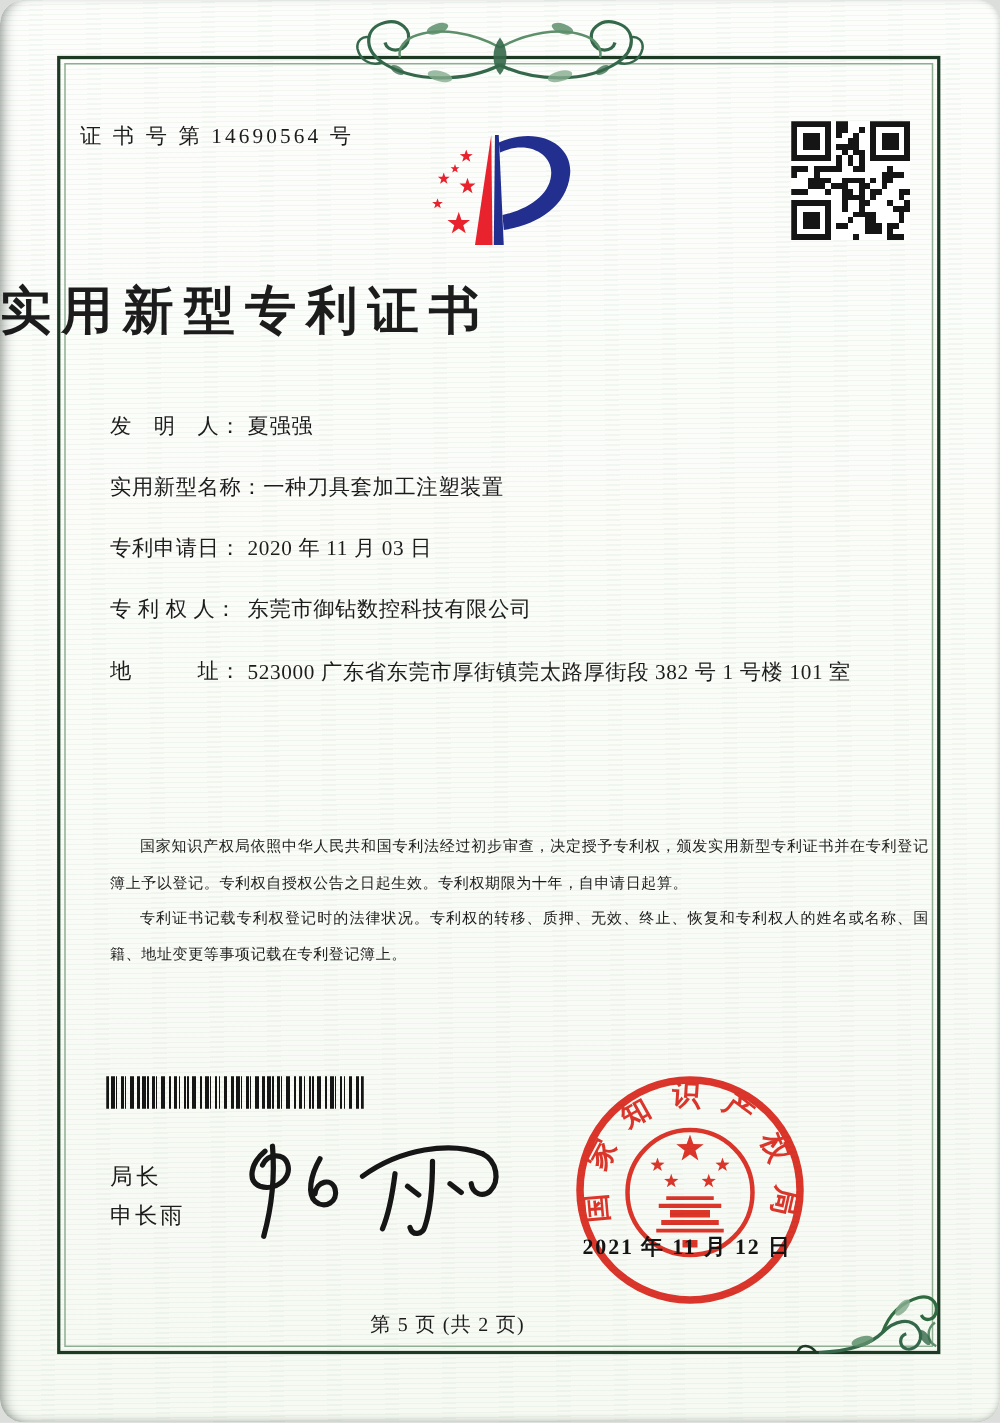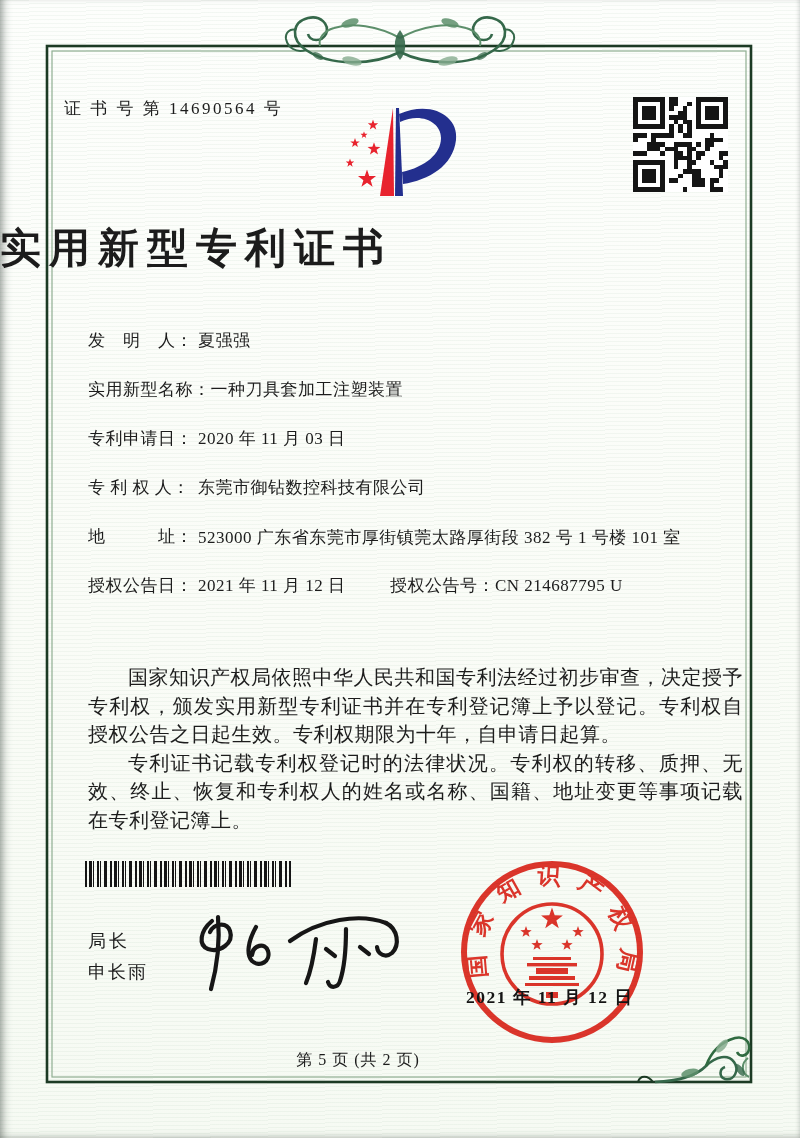--- a/index.html
+++ b/index.html
@@ -2,36 +2,36 @@
 <html><head>
 <meta charset="utf-8">
 <style>
   html,body{margin:0;padding:0;background:#dcdedb;}
   .page{
     position:relative;width:800px;height:1138px;margin:0 auto;overflow:hidden;
     background:
       repeating-linear-gradient(179deg, rgba(150,185,158,0.10) 0 1px, rgba(255,255,255,0) 1px 4px),
       linear-gradient(180deg,#fdfefc 0%,#fafcf7 55%,#f6faf3 100%);
     box-shadow: inset 8px 0 10px -6px rgba(55,65,58,.55), inset -3px 0 5px -3px rgba(55,65,58,.25), inset 0 -5px 8px -5px rgba(55,65,58,.3);
-    font-family:"Liberation Serif","DejaVu Serif",serif;color:#1c1c1c;
+    font-family:"Liberation Serif","DejaVu Serif",serif;color:#1c1c1c;border-radius:19px;
   }
   .abs{position:absolute;}
   .frame{left:0;top:0;pointer-events:none;}
   .cert-no{left:64px;top:97px;font-size:17px;letter-spacing:2.5px;white-space:nowrap;}
   .logo{left:333px;top:92px;}
   .qr{left:633px;top:97px;line-height:0;}
   .title{left:0;right:0;top:221px;text-align:left;font-size:41px;font-weight:bold;letter-spacing:8px;white-space:nowrap;}
   .fields{left:88px;top:329px;width:656px;font-size:17px;}
   .field-row{position:relative;height:49px;line-height:23px;white-space:nowrap;}
   .field-label{display:inline-block;min-width:110px;letter-spacing:0.5px;vertical-align:top;}
   .field-value{letter-spacing:0.5px;}
   .field-row.wrap{white-space:normal;}
   .field-row.wrap .field-value{display:inline-block;width:540px;line-height:26px;vertical-align:top;}
   .announce-right{position:absolute;left:302px;top:0;}
-  .body-text{left:88px;top:663px;width:655px;font-size:20px;line-height:28.5px;text-align:justify;}
+  .body-text{left:88px;top:663px;width:655px;font-size:12px;line-height:28.5px;text-align:justify;}
   .body-text p{margin:0;text-indent:2em;letter-spacing:0.5px;}
   .barcode{left:85px;top:861px;width:206px;height:26px;
     background:repeating-linear-gradient(90deg,
       #151515 0 2px,rgba(0,0,0,0) 2px 4px,
       #151515 4px 7px,rgba(0,0,0,0) 7px 8px,
       #151515 8px 9px,rgba(0,0,0,0) 9px 12px,
       #151515 12px 14px,rgba(0,0,0,0) 14px 15px,
       #151515 15px 16px,rgba(0,0,0,0) 16px 19px,
       #151515 19px 22px,rgba(0,0,0,0) 22px 25px);}
   .signer-role{left:88px;top:929px;font-size:18px;letter-spacing:3px;}
@@ -237,26 +237,20 @@
     </div>
     <div class="field-row">
       <span class="field-label">专利申请日：</span><span class="field-value">2020 年 11 月 03 日</span>
     </div>
     <div class="field-row">
       <span class="field-label">专 利 权 人：</span><span class="field-value">东莞市御钻数控科技有限公司</span>
     </div>
     <div class="field-row wrap">
       <span class="field-label">地　　　址：</span><span class="field-value">523000 广东省东莞市厚街镇莞太路厚街段 382 号 1 号楼 101 室</span>
     </div>
-    <div class="field-row">
-      <span class="field-label">授权公告日：</span><span class="field-value">2021 年 11 月 12 日</span>
-      <span class="announce-right">
-        <span class="field-label" style="min-width:0">授权公告号：</span><span class="field-value">CN 214687795 U</span>
-      </span>
-    </div>
   </div>
 
   <div class="abs body-text">
     <p>国家知识产权局依照中华人民共和国专利法经过初步审查，决定授予专利权，颁发实用新型专利证书并在专利登记簿上予以登记。专利权自授权公告之日起生效。专利权期限为十年，自申请日起算。</p>
     <p>专利证书记载专利权登记时的法律状况。专利权的转移、质押、无效、终止、恢复和专利权人的姓名或名称、国籍、地址变更等事项记载在专利登记簿上。</p>
   </div>
 
   <div class="abs barcode"></div>
 
   <div class="abs signer-role">局长</div>

